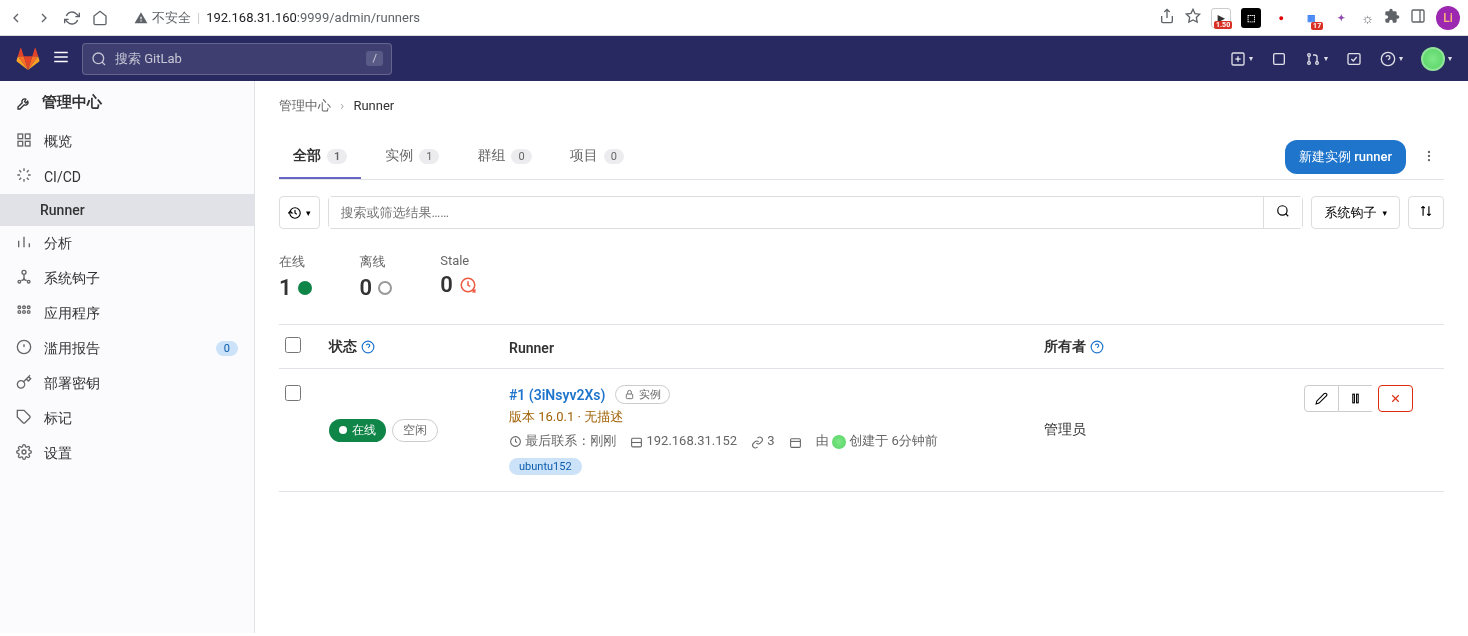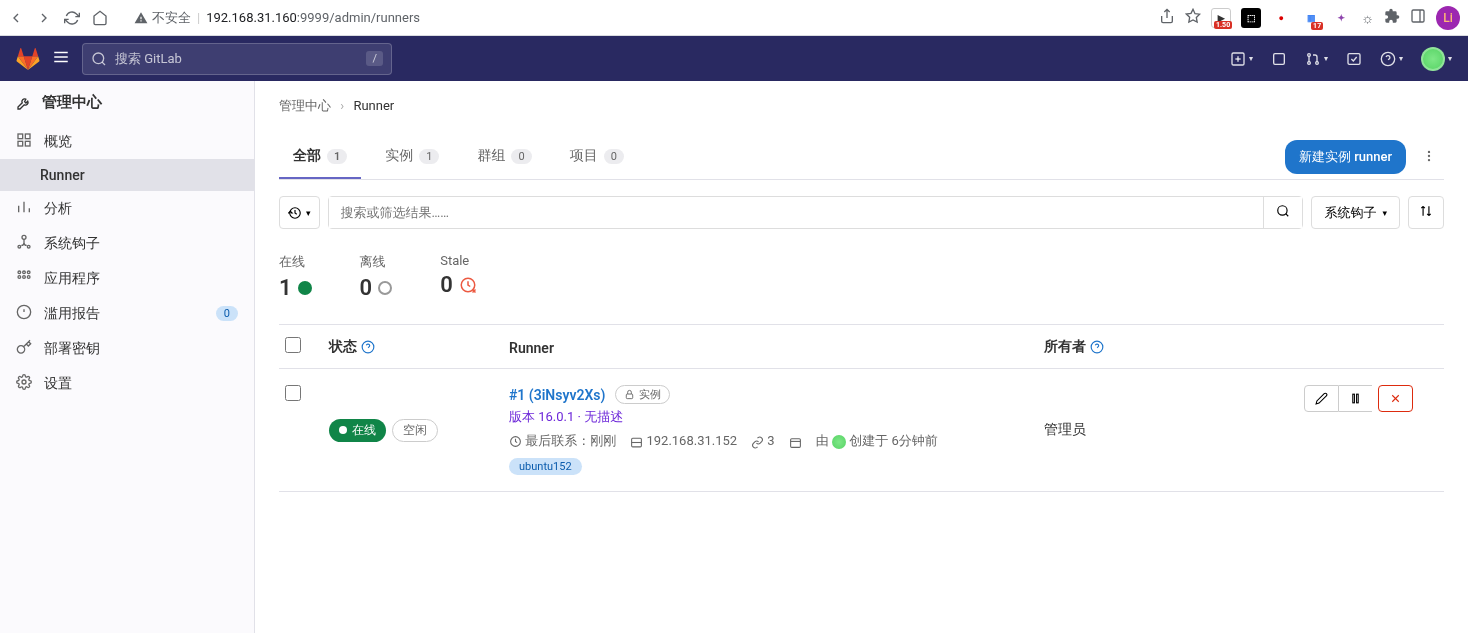--- a/index.html
+++ b/index.html
@@ -84,21 +84,21 @@
 .col-actions { width: 140px; }
 .help-icon { color: #1f75cb; width: 14px; height: 14px; }
 
 .runner-row { display: flex; padding: 16px 0; border-bottom: 1px solid #e1e1e8; }
 .status-badges { display: flex; gap: 6px; align-items: flex-start; }
 .badge-online { background: #108548; color: #fff; border-radius: 12px; padding: 3px 10px; font-size: 12px; display: flex; align-items: center; gap: 5px; }
 .badge-online .d { width: 8px; height: 8px; border-radius: 50%; background: #fff; }
 .badge-idle { border: 1px solid #ccc; border-radius: 12px; padding: 2px 10px; font-size: 12px; color: #666; }
 .runner-link { color: #1f75cb; font-weight: 600; text-decoration: none; }
 .badge-instance { border: 1px solid #ccc; border-radius: 10px; padding: 1px 8px; font-size: 11px; color: #666; display: inline-flex; align-items: center; gap: 4px; margin-left: 6px; }
-.runner-meta { color: #6d28d9; font-size: 13px; margin-top: 4px; }
+.runner-meta { color: #a16207; font-size: 13px; margin-top: 4px; }
 .runner-info-line { display: flex; gap: 14px; align-items: center; color: #666; font-size: 13px; margin-top: 6px; flex-wrap: wrap; }
 .runner-info-line svg { width: 13px; height: 13px; vertical-align: middle; }
 .tag-pill { background: #cbe2f9; color: #0b5cad; border-radius: 10px; padding: 2px 10px; font-size: 11px; display: inline-block; margin-top: 8px; }
 .action-btns { display: flex; gap: 0; }
 .action-btn { border: 1px solid #ccc; background: #fff; padding: 6px 10px; cursor: pointer; display: flex; align-items: center; }
 .action-btn:first-child { border-radius: 4px 0 0 4px; }
 .action-btn:nth-child(2) { border-left: none; border-right: none; }
 .action-btn:last-child { border-radius: 0 4px 0 0; border: 1px solid #dd2b0e; margin-left: 6px; border-radius: 4px; }
 .action-btn.delete svg { color: #dd2b0e; }
 
@@ -239,20 +239,26 @@
     <div id="sidebar-items">
         <div class="sidebar-item">
           <span><svg width="16" height="16" viewBox="0 0 24 24" fill="none" stroke="currentColor" stroke-width="2">
               <rect x="3" y="3" width="7" height="7"></rect>
               <rect x="14" y="3" width="7" height="7"></rect>
               <rect x="3" y="14" width="7" height="7"></rect>
               <rect x="14" y="14" width="7" height="7"></rect>
             </svg></span>
           <span>概览</span>
         </div>
+        <div class="sidebar-item">
+          <span><svg width="16" height="16" viewBox="0 0 24 24" fill="none" stroke="currentColor" stroke-width="2">
+              <path d="M12 2v4M12 18v4M4.93 4.93l2.83 2.83M16.24 16.24l2.83 2.83M2 12h4M18 12h4M4.93 19.07l2.83-2.83M16.24 7.76l2.83-2.83"></path>
+            </svg></span>
+          <span>CI/CD</span>
+        </div>
         <div class="sidebar-item sub active">
           <span>Runner</span>
         </div>
         <div class="sidebar-item">
           <span><svg width="16" height="16" viewBox="0 0 24 24" fill="none" stroke="currentColor" stroke-width="2">
               <line x1="4" y1="20" x2="4" y2="10"></line>
               <line x1="12" y1="20" x2="12" y2="4"></line>
               <line x1="20" y1="20" x2="20" y2="14"></line>
             </svg></span>
           <span>分析</span>
@@ -284,20 +290,27 @@
               <line x1="12" y1="16" x2="12.01" y2="16"></line>
             </svg></span>
           <span>滥用报告</span>
           <span class="badge">0</span>
         </div>
         <div class="sidebar-item">
           <span><svg width="16" height="16" viewBox="0 0 24 24" fill="none" stroke="currentColor" stroke-width="2">
               <path d="M21 2l-2 2m-7.61 7.61a5.5 5.5 0 11-7.78 7.78 5.5 5.5 0 017.78-7.78zm0 0L15.5 7.5m0 0l3 3L22 7l-3-3m-3.5 3.5L19 4"></path>
             </svg></span>
           <span>部署密钥</span>
+        </div>
+        <div class="sidebar-item">
+          <span><svg width="16" height="16" viewBox="0 0 24 24" fill="none" stroke="currentColor" stroke-width="2">
+              <path d="M20.59 13.41l-7.17 7.17a2 2 0 01-2.83 0L2 12V2h10l8.59 8.59a2 2 0 010 2.82z"></path>
+              <line x1="7" y1="7" x2="7.01" y2="7"></line>
+            </svg></span>
+          <span>标记</span>
         </div>
         <div class="sidebar-item">
           <span><svg width="16" height="16" viewBox="0 0 24 24" fill="none" stroke="currentColor" stroke-width="2">
               <circle cx="12" cy="12" r="3"></circle>
               <path d="M19.4 15a1.65 1.65 0 00.33 1.82l.06.06a2 2 0 01-2.83 2.83l-.06-.06a1.65 1.65 0 00-1.82-.33 1.65 1.65 0 00-1 1.51V21a2 2 0 01-4 0v-.09A1.65 1.65 0 009 19.4a1.65 1.65 0 00-1.82.33l-.06.06a2 2 0 01-2.83-2.83l.06-.06a1.65 1.65 0 00.33-1.82 1.65 1.65 0 00-1.51-1H3a2 2 0 010-4h.09A1.65 1.65 0 004.6 9a1.65 1.65 0 00-.33-1.82l-.06-.06a2 2 0 012.83-2.83l.06.06a1.65 1.65 0 001.82.33H9a1.65 1.65 0 001-1.51V3a2 2 0 014 0v.09a1.65 1.65 0 001 1.51 1.65 1.65 0 001.82-.33l.06-.06a2 2 0 012.83 2.83l-.06.06a1.65 1.65 0 00-.33 1.82V9a1.65 1.65 0 001.51 1H21a2 2 0 010 4h-.09a1.65 1.65 0 00-1.51 1z"></path>
             </svg></span>
           <span>设置</span>
         </div>
       </div>
   </div>

